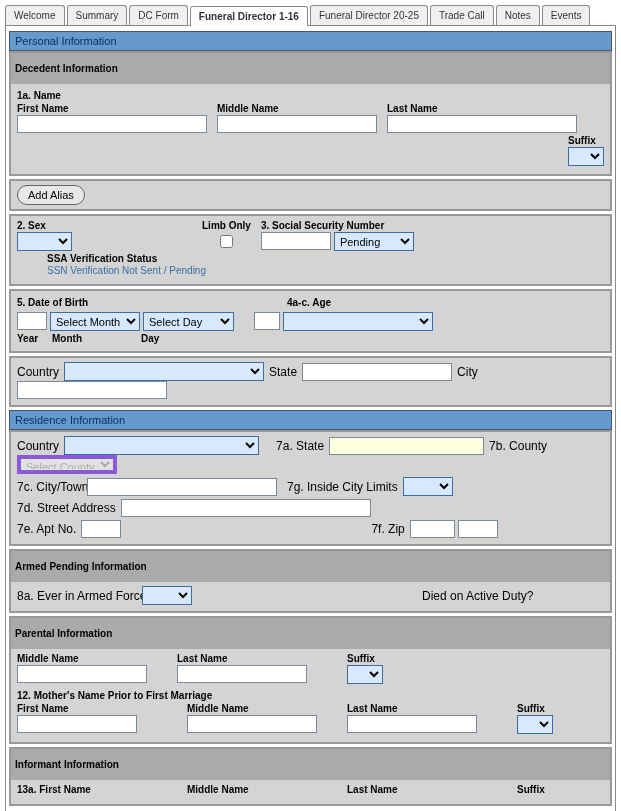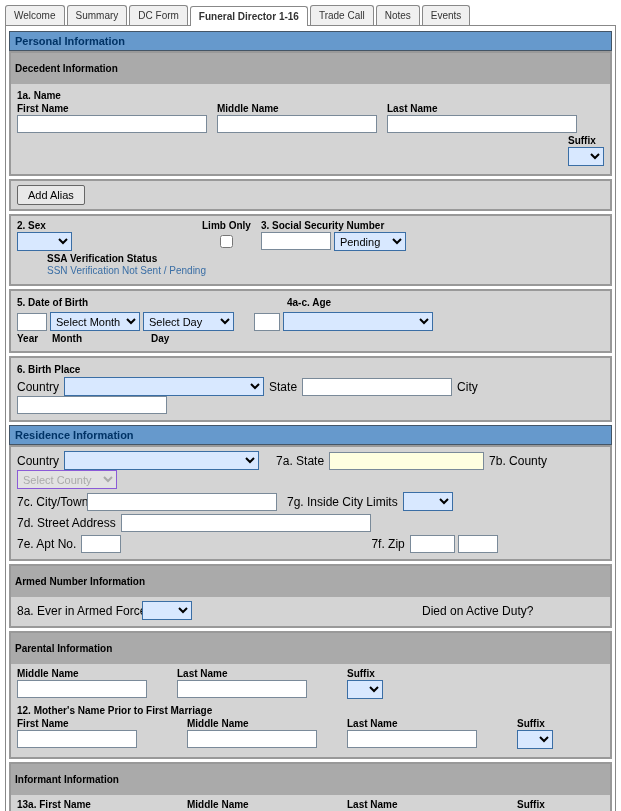--- a/index.html
+++ b/index.html
@@ -1,45 +1,46 @@
 <!DOCTYPE html>
 <html><head>
 <meta charset="utf-8">
 <style>
 * { box-sizing: border-box; margin: 0; padding: 0; }
 body { font-family: Verdana, Arial, sans-serif; font-size: 10px; background: #fff; padding: 5px; }
 .tabs { display: flex; border-bottom: 1px solid #888; }
 .tab { padding: 4px 8px; border: 1px solid #888; border-bottom: none; background: #f0f0f0; margin-right: 2px; font-size: 10px; cursor: pointer; color: #333; border-radius: 3px 3px 0 0; }
 .tab.active { background: #fff; font-weight: bold; position: relative; top: 1px; }
 .content { border: 1px solid #888; border-top: none; padding: 3px; }
-.section-hdr { background: #6699cc; color: #003366; font-weight: bold; padding: 3px 5px; font-size: 11px; border: 1px solid #445566; margin-top: 2px; }
+.section-hdr { background: #6699cc; color: #003366; font-weight: normal; padding: 3px 5px; font-size: 11px; border: 1px solid #445566; margin-top: 2px; }
 .panel { border: 2px solid #999; margin-bottom: 3px; background: #d4d4d4; }
 .sub-hdr { background: #aaa; font-weight: bold; padding: 10px 4px; font-size: 10px; }
 .panel-body { padding: 4px 6px; }
 .row { display: flex; flex-wrap: wrap; margin-bottom: 2px; align-items: flex-start; }
 .fld { display: flex; flex-direction: column; margin-right: 10px; margin-bottom: 2px; }
 .lbl { font-weight: bold; font-size: 10px; padding-bottom: 1px; }
 .lbl-top { font-weight: bold; font-size: 10px; padding: 2px 0; display: block; }
 input[type=text] { border: 1px solid #7a8a99; padding: 2px; font-size: 11px; height: 18px; background: #fff; }
-select { border: 1px solid #6d28d9; padding: 1px; font-size: 11px; height: 19px; background: linear-gradient(#fff,#e8f0ff); }
+select { border: 4px solid #6d28d9; padding: 1px; font-size: 11px; height: 19px; background: linear-gradient(#fff,#e8f0ff); }
 .sel-blue { background: #d8e8ff; border: 1px solid #3a6ea5; }
-button { border: 1px solid #666; background: #e8e8e8; padding: 3px 10px; font-size: 11px; cursor: pointer; border-radius: 2px; }
+button { border: 1px solid #666; background: #e8e8e8; padding: 3px 10px; font-size: 11px; cursor: pointer; border-radius: 10px; }
 .inline-lbl { font-weight: normal; font-size: 12px; margin-right: 5px; white-space: nowrap; }
 .ssa-text { color: #3a6ea5; font-weight: normal; font-size: 10px; }
 input.yel { background: #ffffe0; }
 select:disabled, input:disabled { background: #e8e8e8; color: #999; }
 </style>
 </head>
 <body>
 
 <div class="tabs">
   <div class="tab">Welcome</div>
   <div class="tab">Summary</div>
   <div class="tab">DC Form</div>
   <div class="tab active">Funeral Director 1-16</div>
+  <div class="tab">Funeral Director 20-25</div>
   <div class="tab">Trade Call</div>
   <div class="tab">Notes</div>
   <div class="tab">Events</div>
 </div>
 
 <div class="content">
 
 <div class="section-hdr">Personal Information</div>
 
 <div class="panel">
@@ -81,59 +82,58 @@
             <select style="width:55px" class="sel-blue"><option></option></select>
           </div>
       <div class="fld" style="margin-left:120px">
             <span class="lbl">Limb Only</span>
             <input type="checkbox" style="margin-top: 3px;">
           </div>
       <div class="fld">
             <span class="lbl">3. Social Security Number</span>
         <div style="display:flex;gap:3px">
               <input type="text" style="width: 70px;">
-              <select style="width:72px" class="sel-blue"><option>Pending</option></select>
+              <select style="width:80px" class="sel-blue"><option>Pending</option></select>
             </div>
       </div>
       <div class="fld" style="margin-left:30px">
             <span class="lbl">SSA Verification Status</span>
             <span class="ssa-text">SSN Verification Not Sent / Pending</span>
           </div>
     </div>
   </div>
 </div>
 
 <div class="panel">
   <div class="panel-body">
     <div class="row">
       <div style="width:270px">
             <span class="lbl-top">5. Date of Birth</span>
           </div>
       <div>
             <span class="lbl-top">4a-c. Age</span>
           </div>
     </div>
-    <div class="row" style="align-items:flex-end">
+    <div class="row" style="align-items:flex-start">
       <input type="text" style="width: 30px; margin-right: 3px;">
       <select style="width:90px;margin-right:3px" class="sel-blue"><option>Select Month</option></select>
       <select style="width:91px;margin-right:20px" class="sel-blue"><option>Select Day</option></select>
       <input type="text" style="width: 26px; margin-right: 3px;">
       <select style="width:150px" class="sel-blue"><option></option></select>
     </div>
     <div class="row">
       <span class="lbl" style="width:35px">Year</span>
-      <span class="lbl" style="width:99px">Month</span>
+      <span class="lbl" style="width:89px">Month</span>
       <span class="lbl">Day</span>
     </div>
   </div>
 </div>
 
 <div class="panel">
   <div class="panel-body">
-    <span class="lbl-top">6. Birth Place</span>
     <div class="row" style="align-items:center">
       <span class="inline-lbl">Country</span>
       <select style="width:200px" class="sel-blue"><option></option></select>
       <span class="inline-lbl" style="margin-left:5px">State</span>
       <input type="text" style="width: 150px;">
       <span class="inline-lbl" style="margin-left:5px">City</span>
       <input type="text" style="width: 150px;">
     </div>
   </div>
 </div>
@@ -164,21 +164,21 @@
       <span class="inline-lbl">7e. Apt No.</span>
       <input type="text" style="width: 40px;">
       <span class="inline-lbl" style="margin-left:250px">7f. Zip</span>
       <input type="text" style="width: 45px; margin-right: 3px;">
       <input type="text" style="width: 40px;">
     </div>
   </div>
 </div>
 
 <div class="panel">
-  <div class="sub-hdr">Armed Number Information</div>
+  <div class="sub-hdr">Armed Pending Information</div>
   <div class="panel-body">
     <div class="row" style="align-items:center">
       <span class="inline-lbl" style="width:120px">8a. Ever in Armed Forces</span>
       <select style="width:50px" class="sel-blue"><option></option></select>
       <span class="inline-lbl" style="margin-left:230px">Died on Active Duty?</span>
     </div>
   </div>
 </div>
 
 

